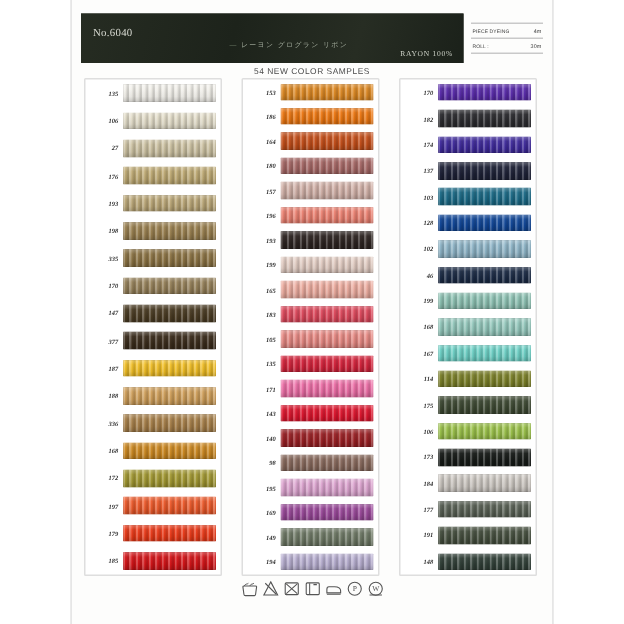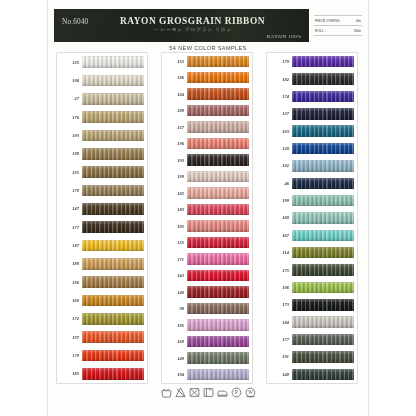--- a/index.html
+++ b/index.html
@@ -137,21 +137,20 @@
 <body>
 
 <div class="page-edge-l"></div>
 <div class="page-edge-r"></div>
 
 <div id="sheet">
 
   <div class="header-wrap">
     <div class="header-bar">
       <div class="hdr-no">No.6040</div>
-      <div class="hdr-title">RAYON GROSGRAIN RIBBON</div>
       <div class="hdr-sub">
         <span class="dash">—</span>
         <span>レーヨン グログラン リボン</span>
       </div>
       <div class="hdr-comp">RAYON  100%</div>
     </div>
 
     <div class="hdr-meta">
       <div class="row first">
         <span>PIECE DYEING</span>

